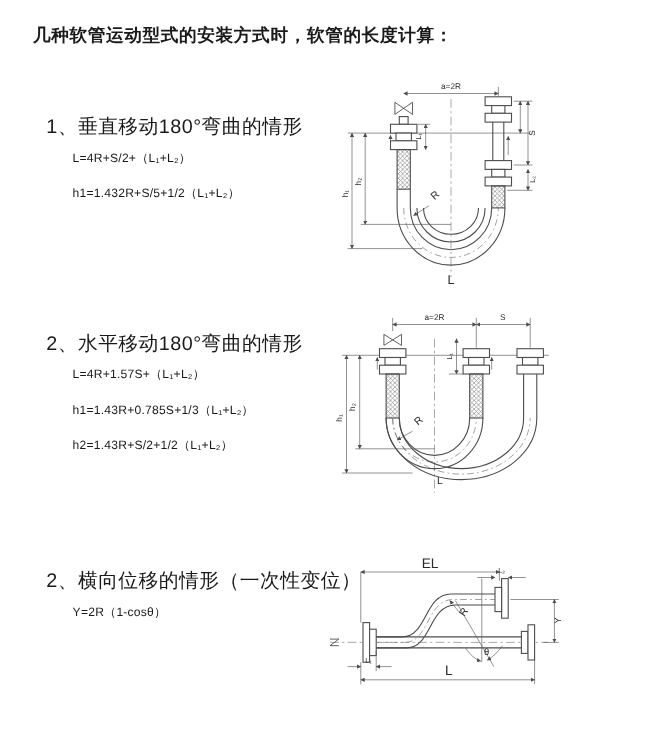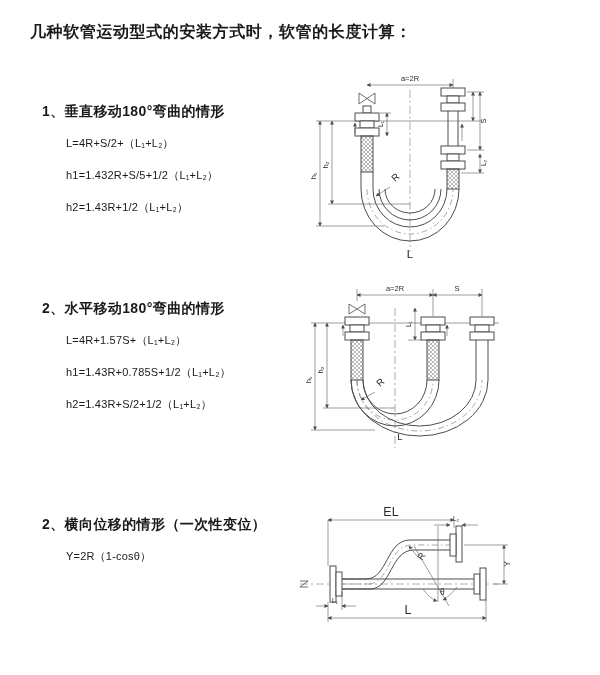--- a/index.html
+++ b/index.html
@@ -5,21 +5,21 @@
   html,body{margin:0;padding:0;}
   body{
     width:600px;height:675px;position:relative;background:#ffffff;
     font-family:"Liberation Sans",sans-serif;color:#1a1a1a;overflow:hidden;
   }
   .page-title{
     position:absolute;left:30px;top:22px;font-size:16px;font-weight:600;
     letter-spacing:0.6px;white-space:nowrap;
   }
   .sec{position:absolute;left:42px;}
-  .sec-h{font-size:14px;font-weight:700;letter-spacing:0.4px;height:16px;white-space:nowrap;}
+  .sec-h{font-size:18px;font-weight:400;letter-spacing:0.4px;height:16px;white-space:nowrap;}
   .f{font-size:11px;margin-top:17px;margin-left:24px;height:15px;letter-spacing:0.2px;white-space:nowrap;}
   .diag{position:absolute;}
   
   .ln{stroke:#4d4d4d;stroke-width:1;fill:none;}
   .thin{stroke:#4d4d4d;stroke-width:0.8;fill:none;}
   .dim{stroke:#5a5a5a;stroke-width:0.6;fill:none;}
   .cl{stroke:#6f6f6f;stroke-width:0.55;fill:none;stroke-dasharray:8 3 2 3;}
   .cl2{stroke:#6f6f6f;stroke-width:0.6;fill:none;stroke-dasharray:6 3 1.5 3;}
   .fit{fill:#ffffff;stroke:#4d4d4d;stroke-width:1;}
   .hose{fill:url(#braid);stroke:#4d4d4d;stroke-width:1;}
@@ -45,21 +45,20 @@
     </pattern>
   </defs>
 </svg>
 
 <div class="page-title">几种软管运动型式的安装方式时，软管的长度计算：</div>
 
 <div class="sec" style="top:103px;">
   <div class="sec-h">1、垂直移动180°弯曲的情形</div>
   <div class="f">L=4R+S/2+（L₁+L₂）</div>
   <div class="f">h1=1.432R+S/5+1/2（L₁+L₂）</div>
-  <div class="f">h2=1.43R+1/2（L₁+L₂）</div>
 </div>
 
 <svg class="diag" style="left:310px;top:66px;" width="262" height="205" viewBox="0 0 262 205">
   <g>
     <line class="cl" x1="100" y1="24" x2="100" y2="186"></line>
     <line class="dim" x1="6" y1="55" x2="172" y2="55"></line>
   </g>
   <g>
     <line class="dim" x1="143" y1="13" x2="143" y2="24"></line>
     <line class="dima dim" x1="57" y1="19" x2="143" y2="19" marker-start="url(#arr)" marker-end="url(#arr)"></line>
@@ -123,21 +122,21 @@
   <g>
     <line class="dim" x1="80" y1="121" x2="66" y2="130" marker-end="url(#arr)"></line>
     <text class="t9" x="85" y="116" transform="rotate(-42 85 116)">R</text>
   </g>
   <text class="t11" x="100" y="192" text-anchor="middle">L</text>
 </svg>
 
 <div class="sec" style="top:300px;">
   <div class="sec-h">2、水平移动180°弯曲的情形</div>
   <div class="f">L=4R+1.57S+（L₁+L₂）</div>
-  <div class="f">h1=1.43R+0.785S+1/2（L₁+L₂）</div>
+  <div class="f">h1=1.43R+0.785S+1/3（L₁+L₂）</div>
   <div class="f">h2=1.43R+S/2+1/2（L₁+L₂）</div>
 </div>
 
 <svg class="diag" style="left:303px;top:280px;" width="268" height="185" viewBox="0 0 268 185">
   <g>
     <line class="cl" x1="92" y1="28" x2="92" y2="168"></line>
     <line class="dim" x1="8" y1="43" x2="196" y2="43"></line>
   </g>
   <g>
     <line class="dim" x1="54" y1="9" x2="54" y2="21"></line>

